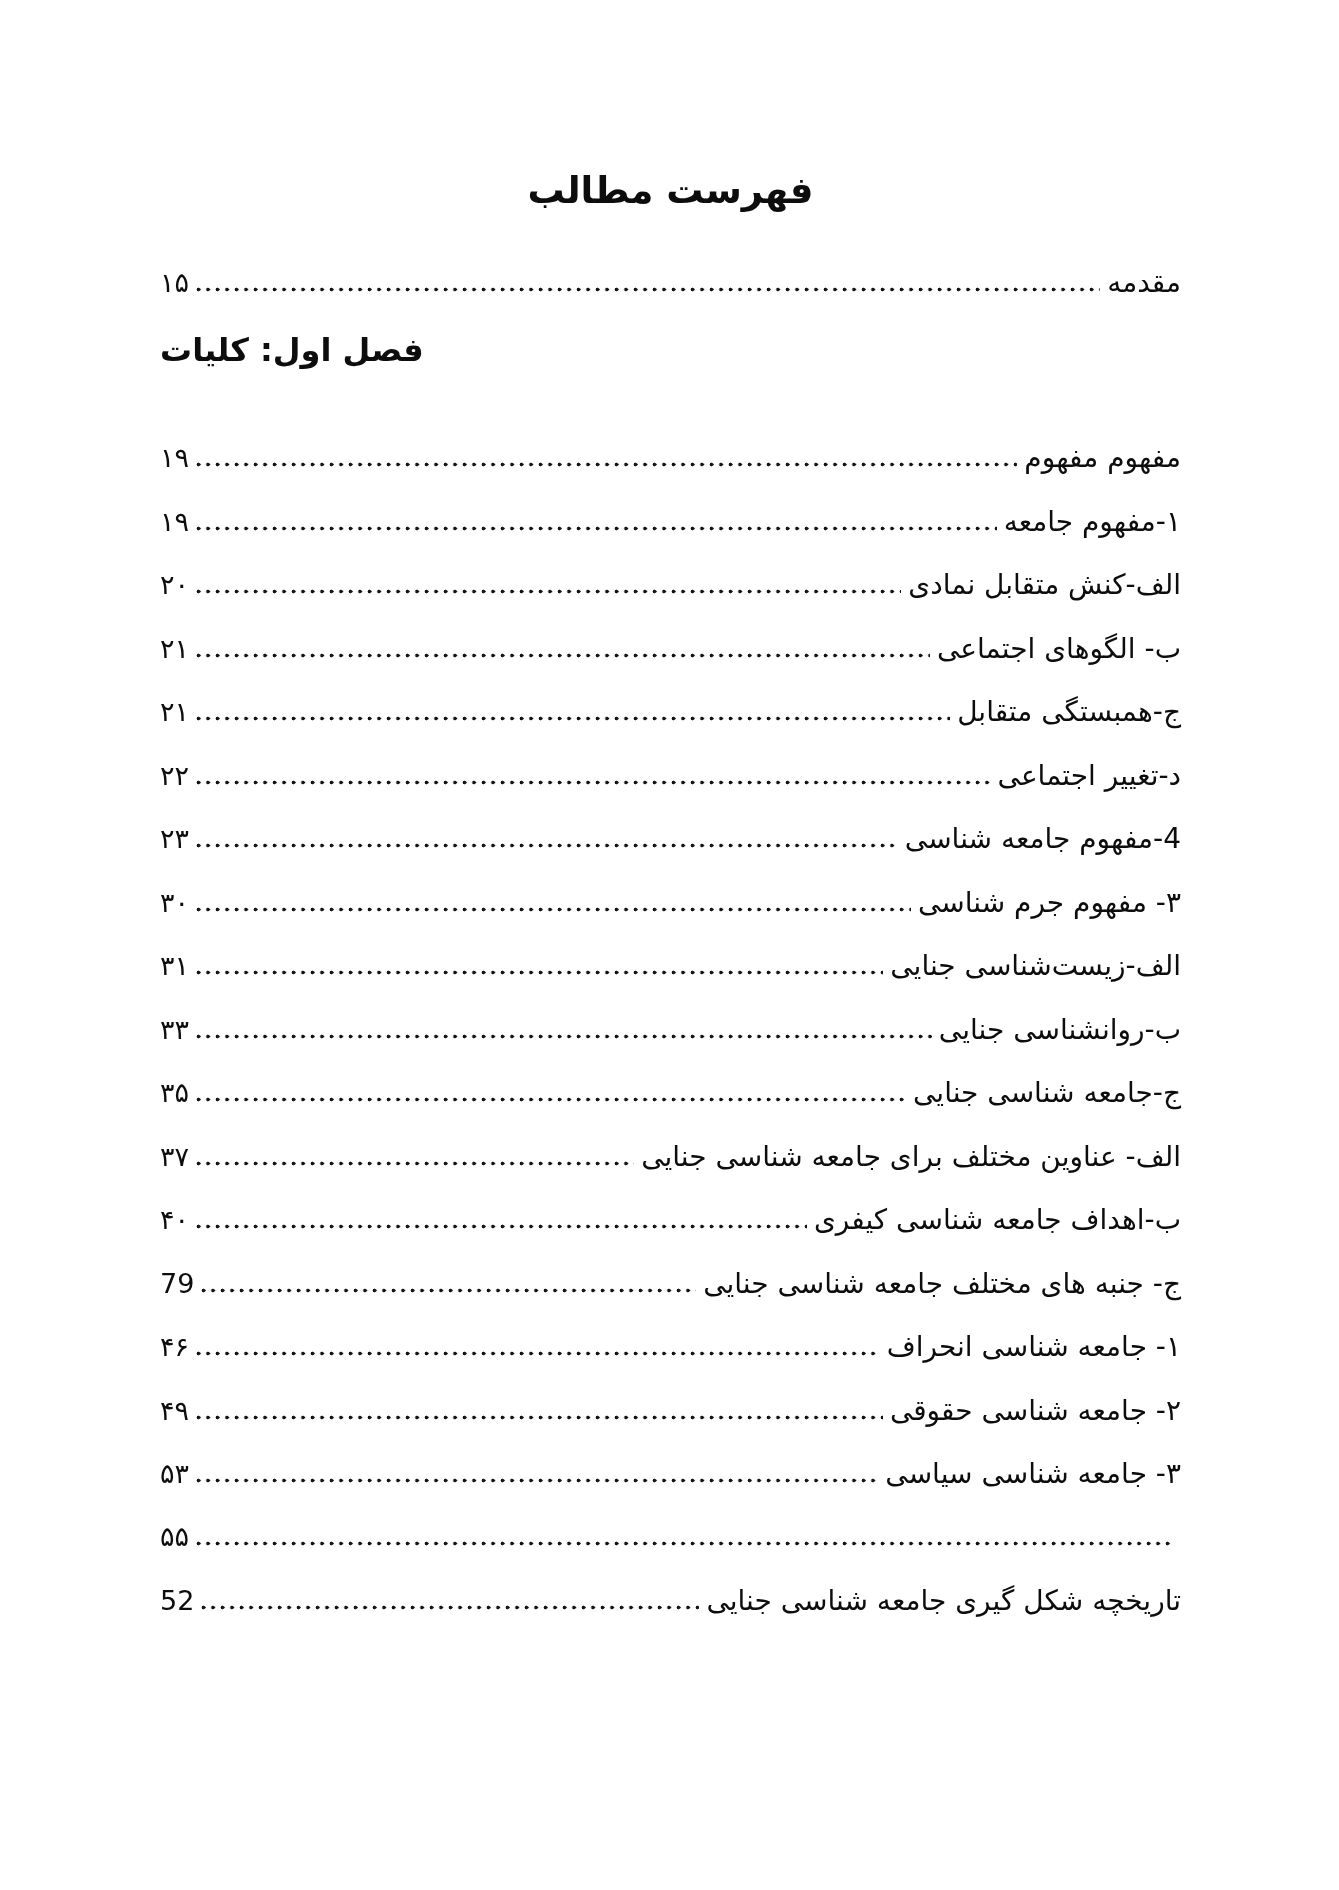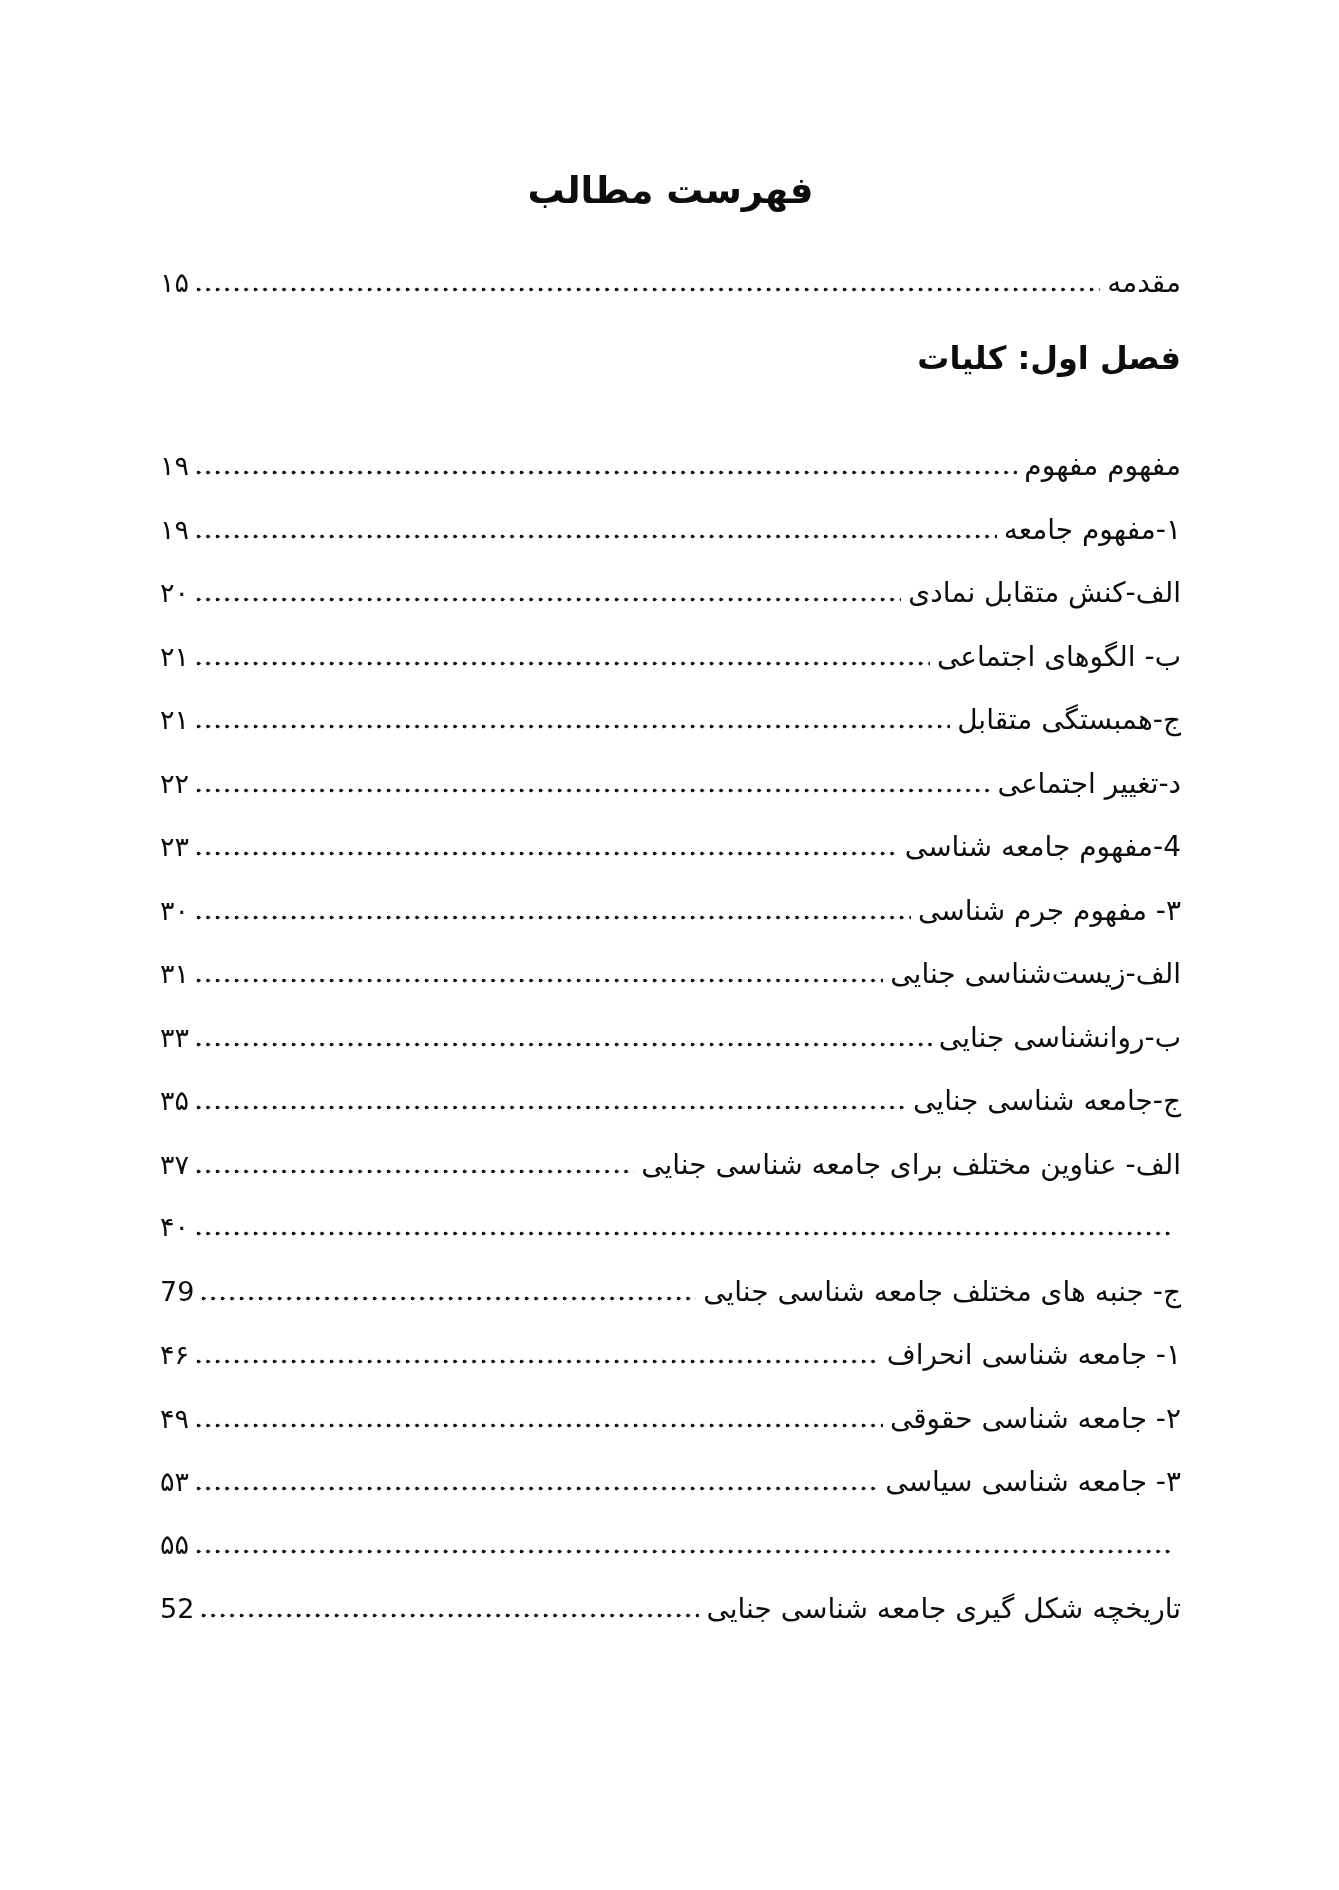--- a/index.html
+++ b/index.html
@@ -49,24 +49,23 @@
     min-width: 20px;
   }
   .toc-row .pagenum {
     flex: 0 0 auto;
     font-size: 27px;
   }
   .intro-row {
     margin-top: 52px;
   }
   .chapter-heading {
-    text-align: right;
+    text-align: left;
     font-size: 32px;
     font-weight: 700;
-    margin-top: 8px;
     line-height: 1.3;
   }
   .toc-list {
     margin-top: 70px;
   }
 </style>
 </head>
 <body>
 
 <div class="page">
@@ -149,20 +148,21 @@
         <span class="pagenum">۳۵</span>
       </div>
 
       <div class="toc-row">
         <span class="label">الف- عناوین مختلف برای جامعه شناسی جنایی</span>
         <span class="leader"></span>
         <span class="pagenum">۳۷</span>
       </div>
 
       <div class="toc-row">
+        <span class="label">ب-اهداف جامعه شناسی کیفری</span>
         <span class="leader"></span>
         <span class="pagenum">۴۰</span>
       </div>
 
       <div class="toc-row">
         <span class="label">ج- جنبه های مختلف جامعه شناسی جنایی</span>
         <span class="leader"></span>
         <span class="pagenum">79</span>
       </div>
 

